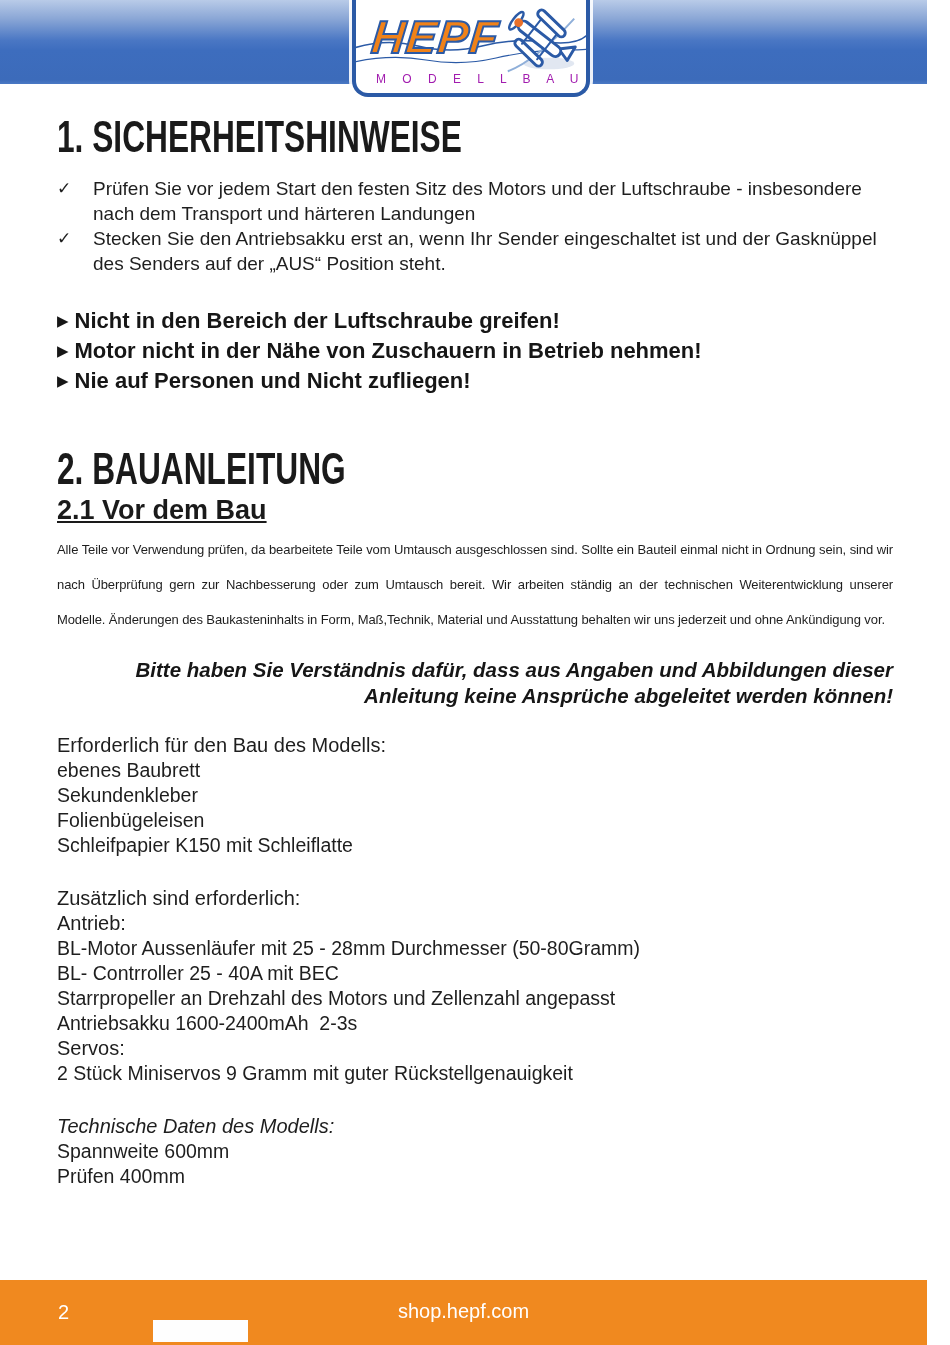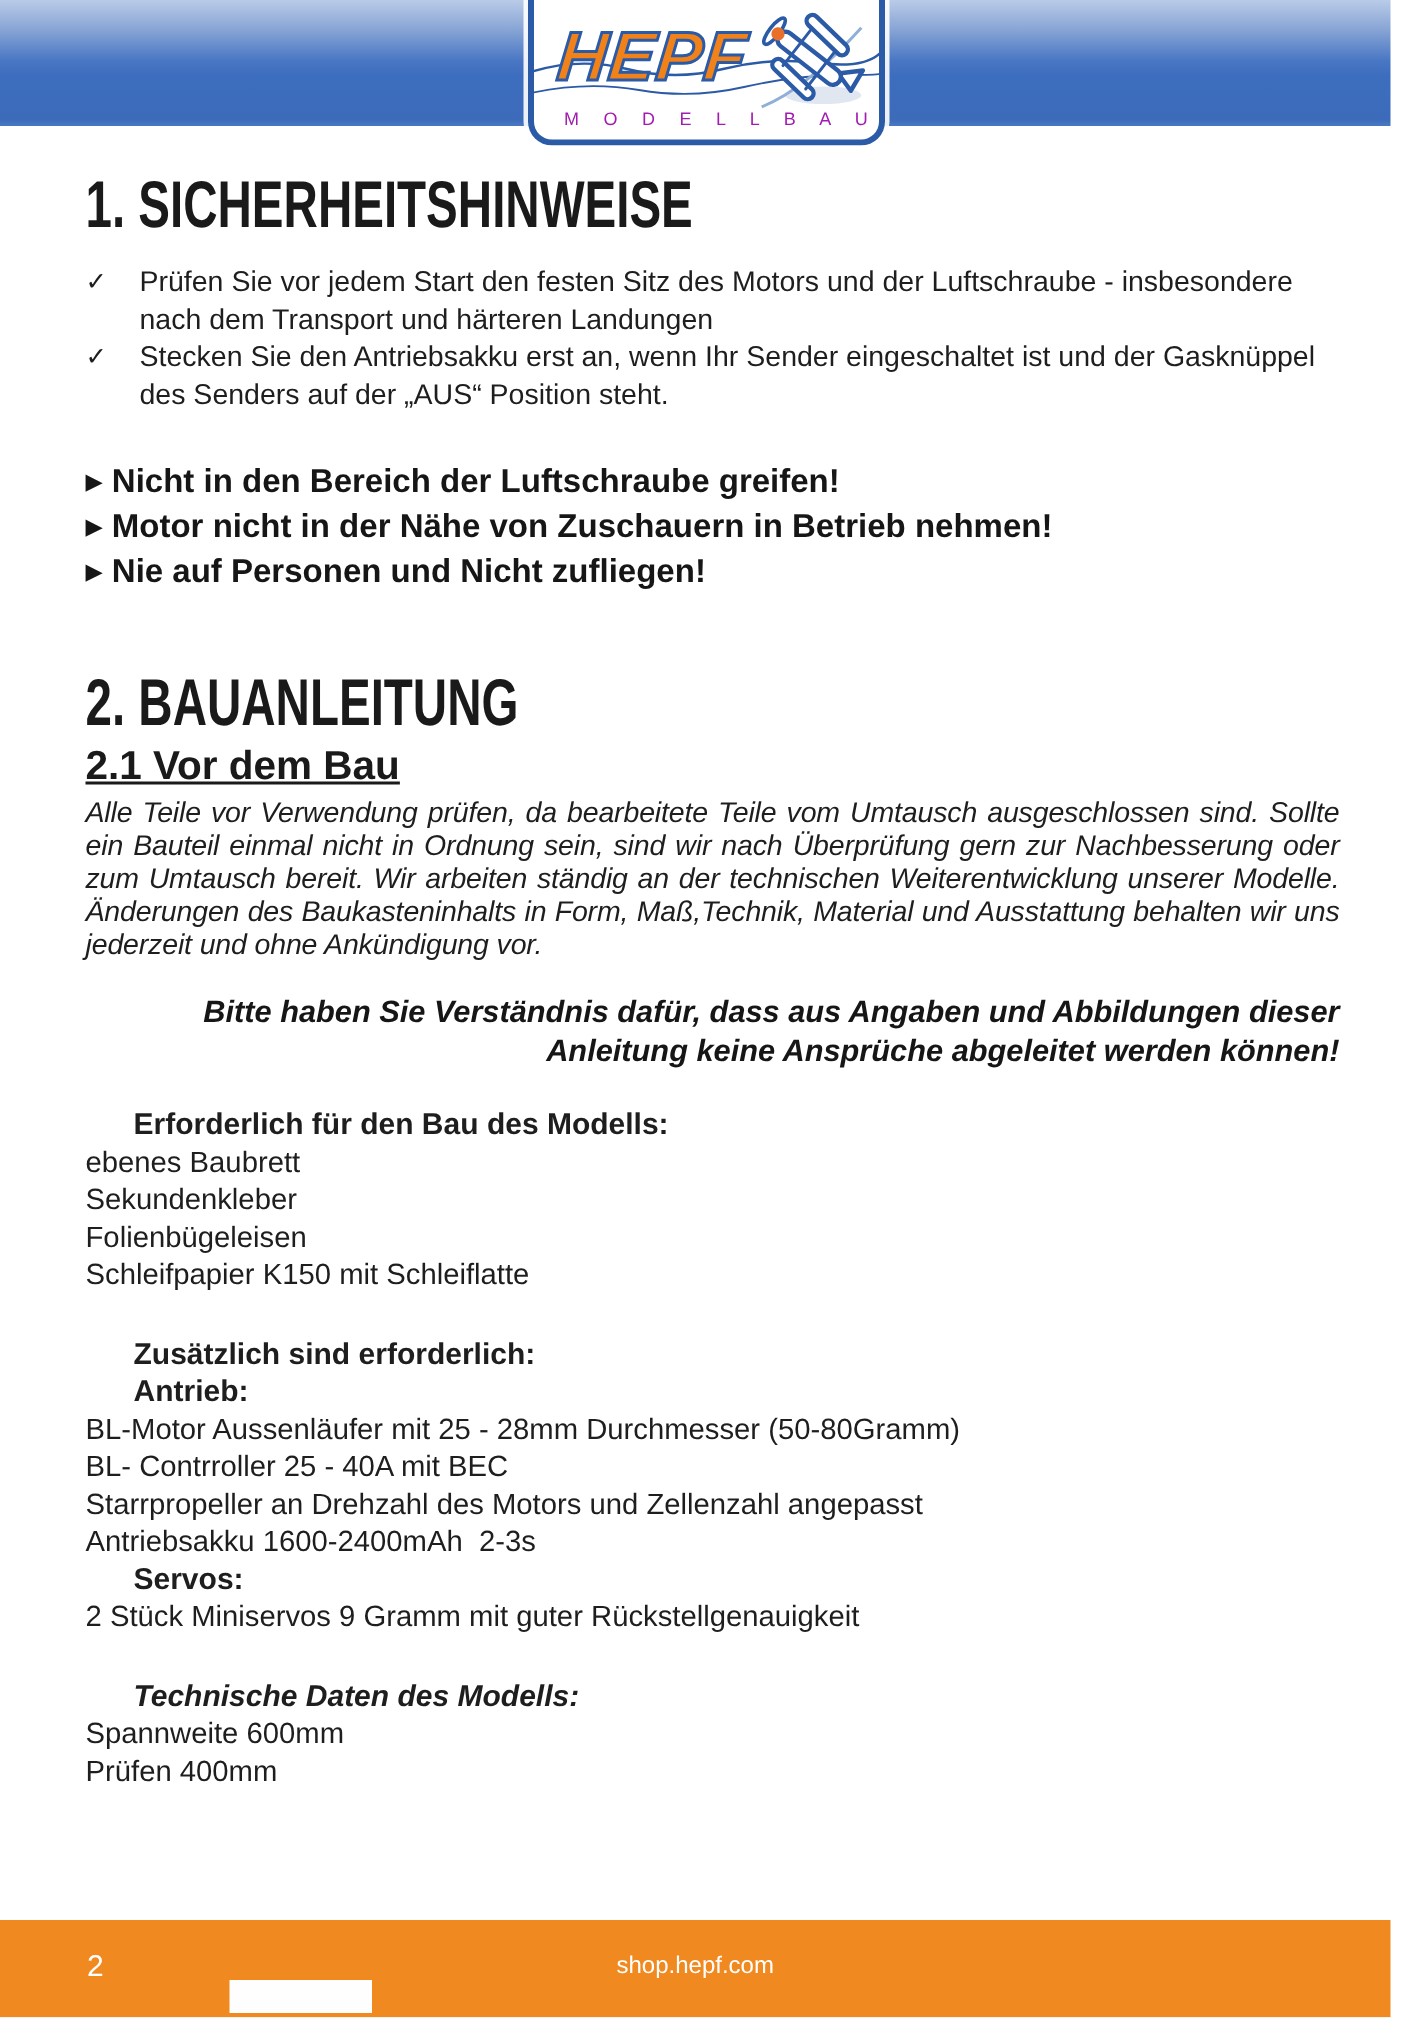--- a/index.html
+++ b/index.html
@@ -53,44 +53,43 @@
 
   .warnings{margin-top:30px;text-align:left;font-weight:bold;font-size:22px;line-height:30px;color:#161616;}
   .warnings .tri{font-family:"DejaVu Sans",sans-serif;font-size:15px;vertical-align:2px;padding-right:6px;}
 
   .h2{
     margin:50px 0 0 0;font-size:44px;font-weight:bold;line-height:1.05;color:#1a1a1a;
     transform:scaleX(.72);transform-origin:left center;white-space:nowrap;
   }
   .h3{margin:4px 0 0 0;font-size:27px;font-weight:bold;line-height:1.1;color:#1a1a1a;text-decoration:underline;}
   .intro{
-    margin-top:6px;font-size:19px;line-height:22px;text-align:justify;
+    margin-top:6px;font-size:13px;line-height:35px;text-align:justify;
     letter-spacing:-0.1px;
-    font-style:italic;
   }
   .notice{
     margin-top:20px;text-align:right;font-weight:bold;font-style:italic;
     font-size:20.5px;line-height:26px;color:#161616;
   }
   .listblock{margin-top:24px;font-size:19.5px;line-height:25px;}
-  .listblock .lb-head{font-weight:bold;font-size:20px;margin-left:32px;}
+  .listblock .lb-head{font-weight:normal;font-size:20px;}
   .listblock .lb-head.italic{font-style:italic;}
   .listblock .li{white-space:pre-wrap;}
 
   
   .footer{
     position:absolute;left:0;top:1280px;width:927px;height:65px;background:#f0891f;
   }
   .footer .page-num{
     position:absolute;left:58px;top:50%;transform:translateY(-54%);
     color:#ffffff;font-size:20px;
   }
   .footer .site{
     position:absolute;left:0;top:0;width:100%;height:65px;line-height:62px;
-    text-align:center;color:#ffffff;font-size:16px;
+    text-align:center;color:#ffffff;font-size:20px;
   }
   .footer .notch{
     position:absolute;left:153px;bottom:3px;width:95px;height:22px;background:#fefefe;
   }
 </style>
 </head>
 <body>
 
 <div class="canvas">
   <div class="page">

